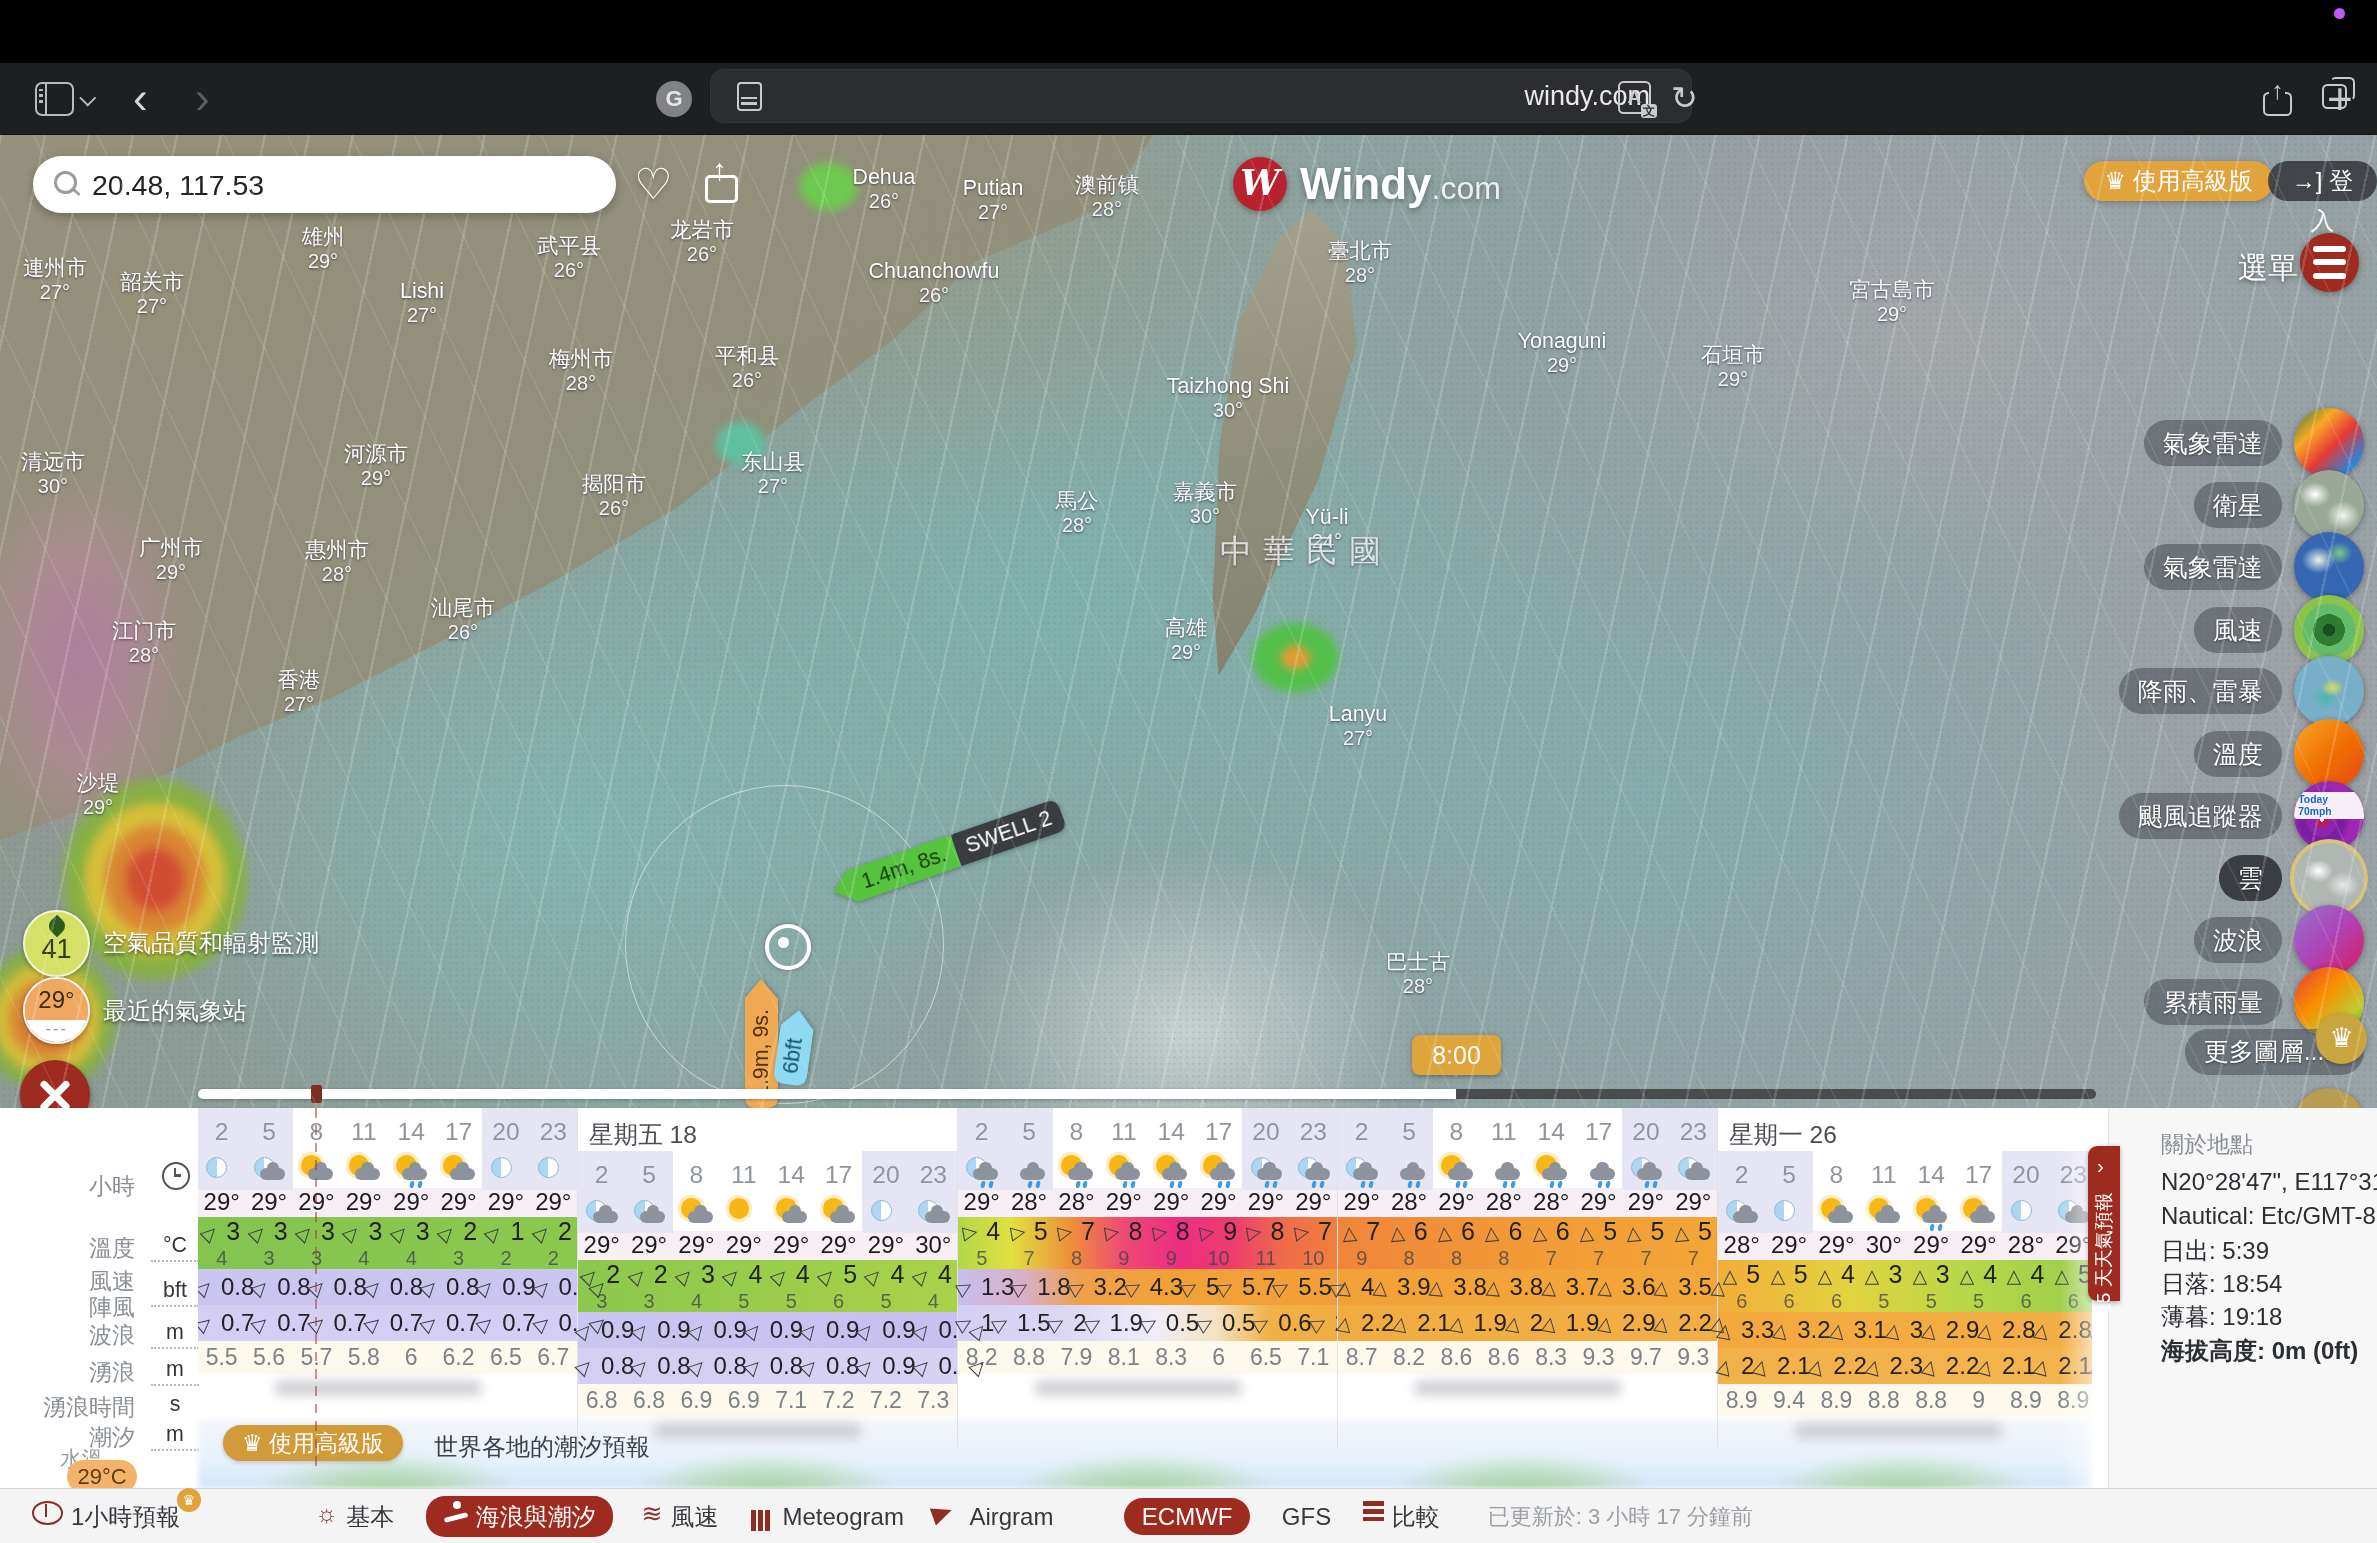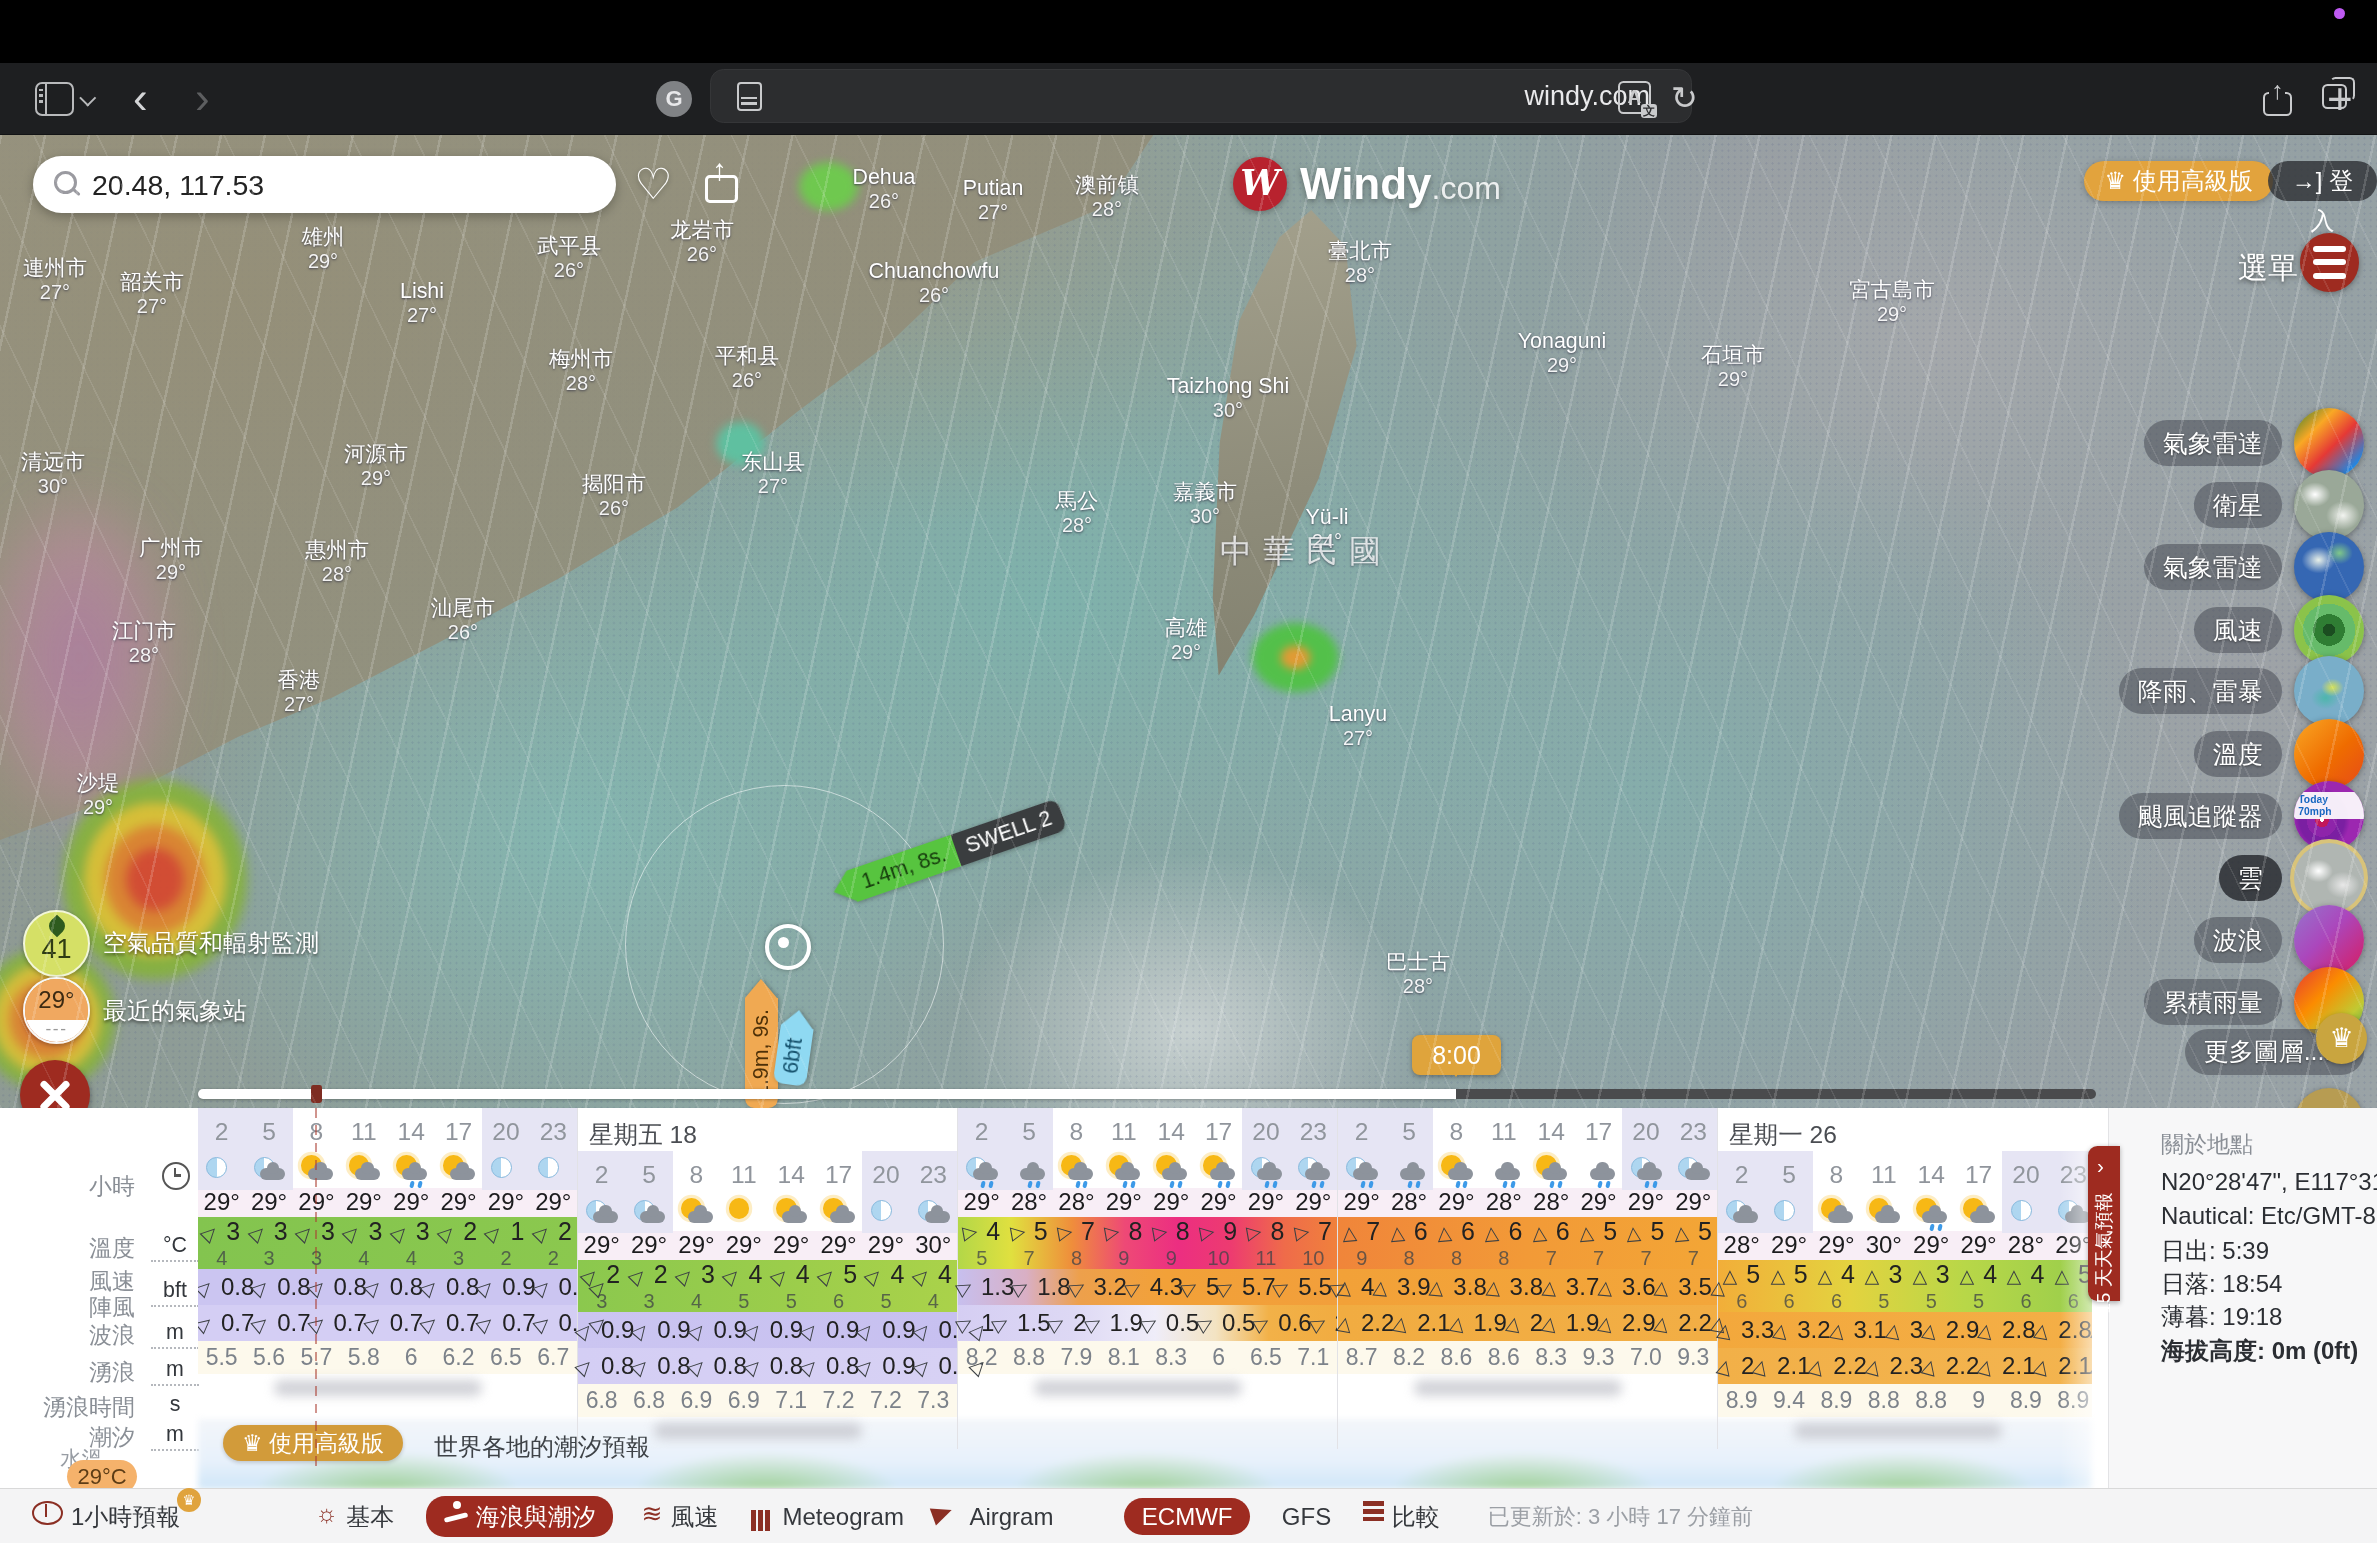--- a/index.html
+++ b/index.html
@@ -924,21 +924,21 @@
           <div class="cell"><span class="warrow" style="transform: rotate(100deg);">◁</span><span> 2.2</span></div>
           <div class="cell"><span class="warrow" style="transform: rotate(100deg);">◁</span><span> 2.8</span></div>
         </div>
         <div class="row row-period">
           <div class="cell">8.7</div>
           <div class="cell">8.2</div>
           <div class="cell">8.6</div>
           <div class="cell">8.6</div>
           <div class="cell">8.3</div>
           <div class="cell">9.3</div>
-          <div class="cell">7.0</div>
+          <div class="cell">9.7</div>
           <div class="cell">9.3</div>
         </div>
         <div class="row row-tide">
           <div class="tide-blob"></div>
         </div>
       </div>
       <div class="day-block sep">
         <div class="day-name">星期一 26</div>
         <div class="row row-hours">
           <div class="cell night">2</div>

